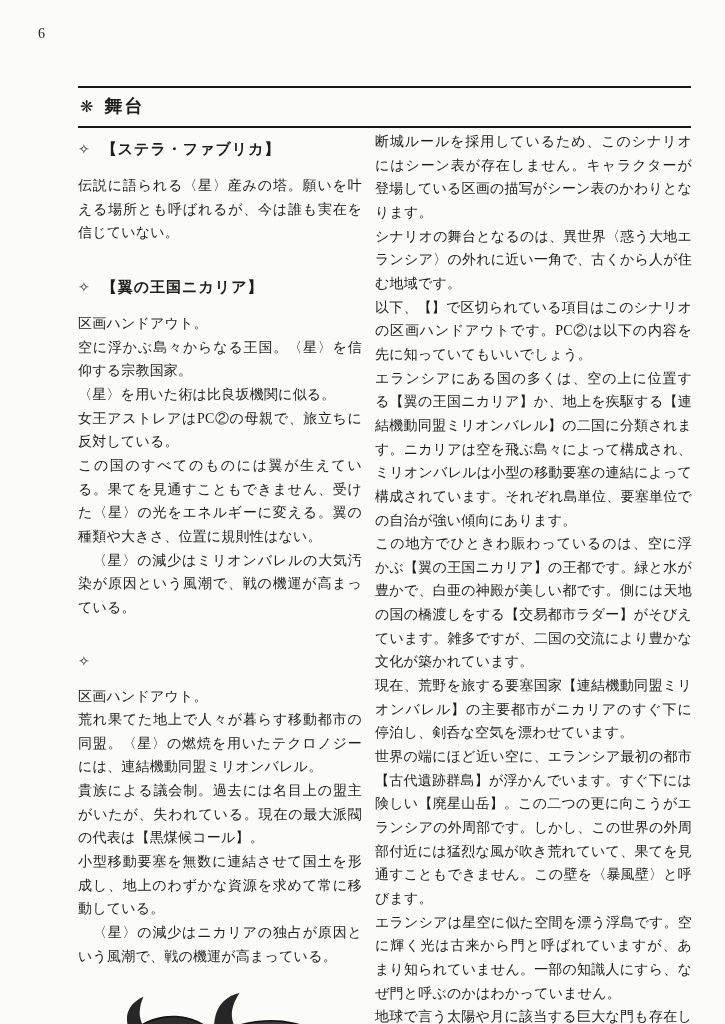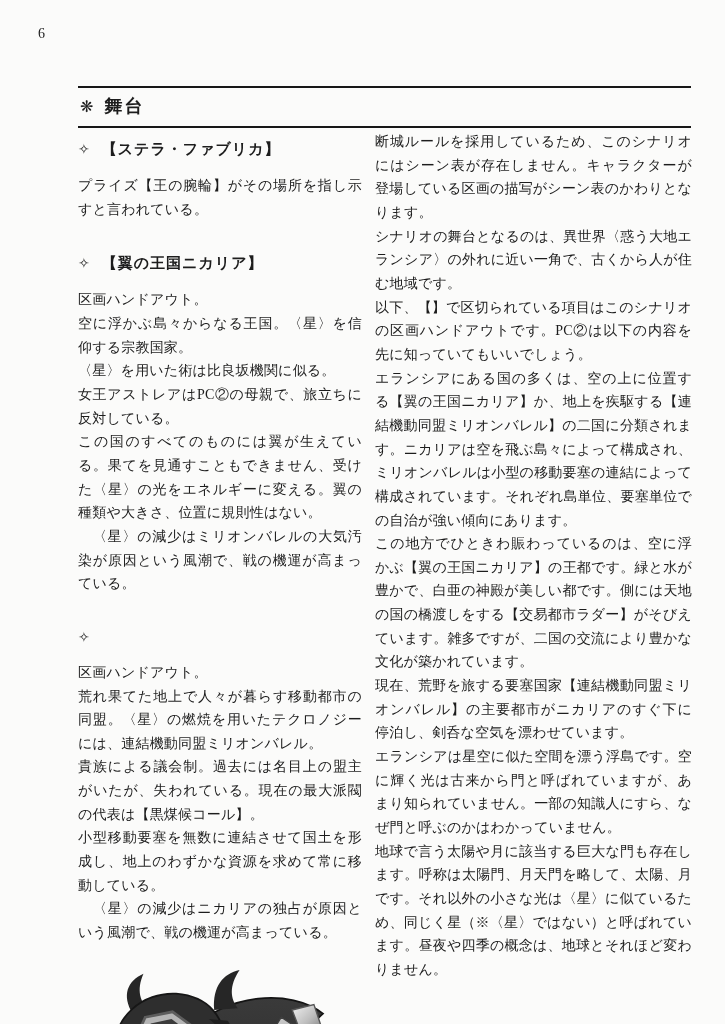--- a/index.html
+++ b/index.html
@@ -66,21 +66,21 @@
 
 <div class="columns">
 
   <div class="col-left">
 
     <div class="section">
       <div class="section-heading">
         <span class="section-glyph">✧</span>
         <span>【ステラ・ファブリカ】</span>
       </div>
-      <p class="body-text">プライズ【王の腕輪】がその場所を指し示すと言われている。</p>
+      <p class="body-text">伝説に語られる〈星〉産みの塔。願いを叶える場所とも呼ばれるが、今は誰も実在を信じていない。</p>
     </div>
 
     <div class="section">
       <div class="section-heading">
         <span class="section-glyph">✧</span>
         <span>【翼の王国ニカリア】</span>
       </div>
       <p class="body-text">区画ハンドアウト。</p>
       <p class="body-text">空に浮かぶ島々からなる王国。〈星〉を信仰する宗教国家。</p>
       <p class="body-text">〈星〉を用いた術は比良坂機関に似る。</p>
@@ -186,17 +186,18 @@
 
   </div>
 
   <div class="col-right">
     <p class="body-text">断城ルールを採用しているため、このシナリオにはシーン表が存在しません。キャラクターが登場している区画の描写がシーン表のかわりとなります。</p>
     <p class="body-text gap-before">シナリオの舞台となるのは、異世界〈惑う大地エランシア〉の外れに近い一角で、古くから人が住む地域です。</p>
     <p class="body-text">以下、【】で区切られている項目はこのシナリオの区画ハンドアウトです。PC②は以下の内容を先に知っていてもいいでしょう。</p>
     <p class="body-text">エランシアにある国の多くは、空の上に位置する【翼の王国ニカリア】か、地上を疾駆する【連結機動同盟ミリオンバレル】の二国に分類されます。ニカリアは空を飛ぶ島々によって構成され、ミリオンバレルは小型の移動要塞の連結によって構成されています。それぞれ島単位、要塞単位での自治が強い傾向にあります。</p>
     <p class="body-text">この地方でひときわ賑わっているのは、空に浮かぶ【翼の王国ニカリア】の王都です。緑と水が豊かで、白亜の神殿が美しい都です。側には天地の国の橋渡しをする【交易都市ラダー】がそびえています。雑多ですが、二国の交流により豊かな文化が築かれています。</p>
     <p class="body-text">現在、荒野を旅する要塞国家【連結機動同盟ミリオンバレル】の主要都市がニカリアのすぐ下に停泊し、剣呑な空気を漂わせています。</p>
+    <p class="body-text">世界の端にほど近い空に、エランシア最初の都市【古代遺跡群島】が浮かんでいます。すぐ下には険しい【廃星山岳】。この二つの更に向こうがエランシアの外周部です。しかし、この世界の外周部付近には猛烈な風が吹き荒れていて、果てを見通すこともできません。この壁を〈暴風壁〉と呼びます。</p>
     <p class="body-text gap-before">エランシアは星空に似た空間を漂う浮島です。空に輝く光は古来から門と呼ばれていますが、あまり知られていません。一部の知識人にすら、なぜ門と呼ぶのかはわかっていません。</p>
     <p class="body-text">地球で言う太陽や月に該当する巨大な門も存在します。呼称は太陽門、月天門を略して、太陽、月です。それ以外の小さな光は〈星〉に似ているため、同じく星（※〈星〉ではない）と呼ばれています。昼夜や四季の概念は、地球とそれほど変わりません。</p>
   </div>
 
 </div>
 
 </body></html>

